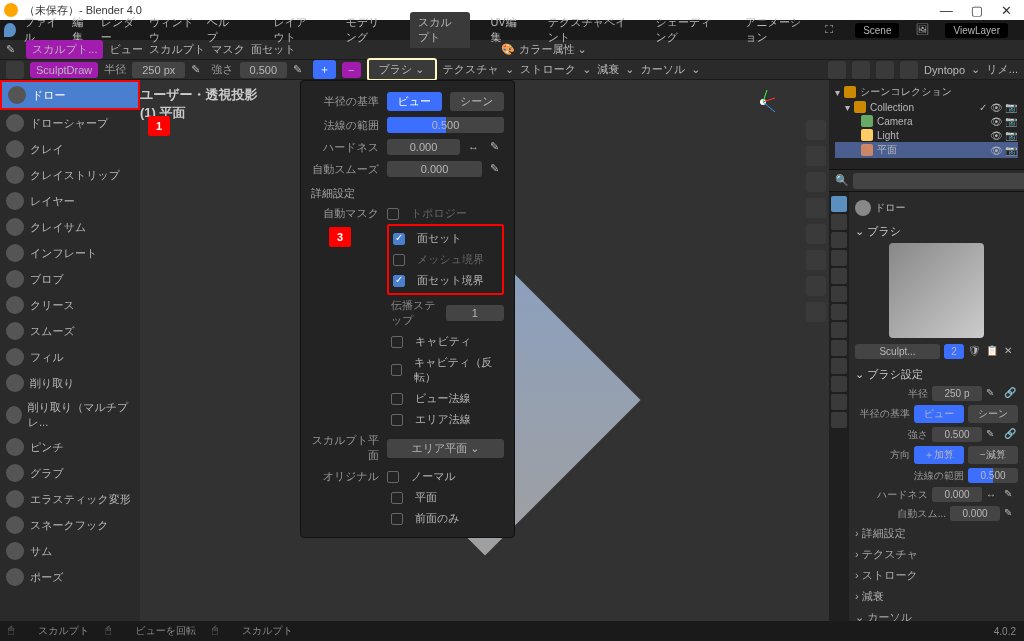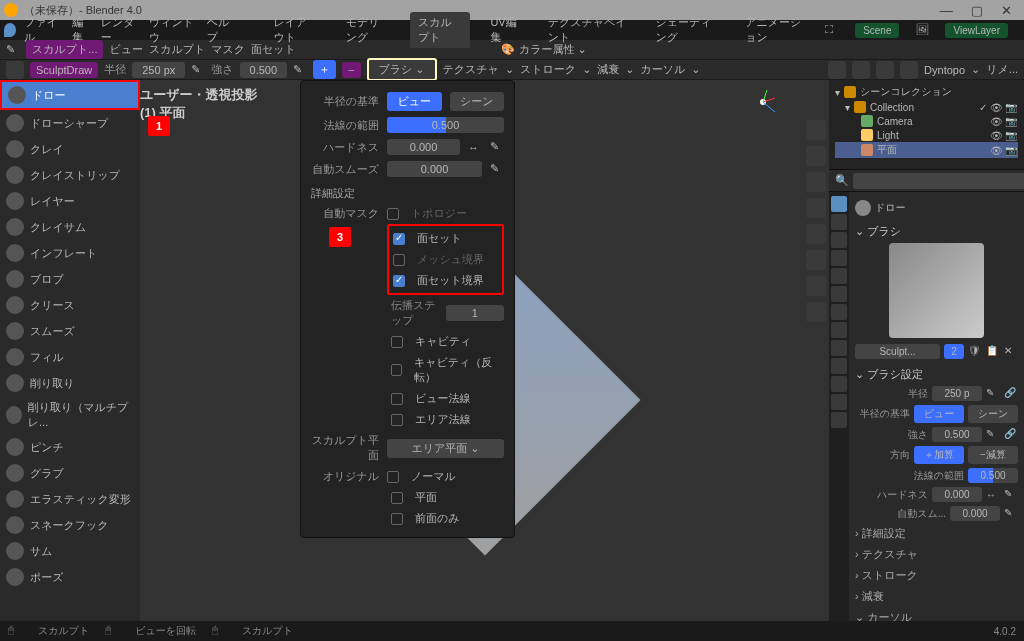--- a/index.html
+++ b/index.html
@@ -1,35 +1,35 @@
 <!DOCTYPE html>
 <html><head>
 <meta charset="utf-8">
 <style>
 * { margin:0; padding:0; box-sizing:border-box; font-family:"Segoe UI",sans-serif; }
 body { background:#0a0a0a; color:#b8b8b8; font-size:11px; overflow:hidden; width:1024px; height:641px; position:relative; }
 
 
-.titlebar { height:20px; background:#a3a3a3; display:flex; align-items:center; padding:0 4px; color:#333;text-align:right; }
+.titlebar { height:20px; background:#ffffff; display:flex; align-items:center; padding:0 4px; color:#333;text-align:right; }
 .titlebar .logo { width:14px; height:14px; background:orange; border-radius:50%; margin-right:6px; }
 .titlebar .controls { margin-left:auto; display:flex; gap:18px; font-size:13px; padding-right:8px; }
 
 
 .menubar { height:20px; background:#1a1a1a; display:flex; align-items:center; padding-left:4px; }
 .menubar .blogo { width:14px;height:14px;background:#5b8fc7;border-radius:50% 50% 50% 0;margin-right:8px; }
 .menubar span { margin-right:10px; font-size:11px; cursor:default; }
 .menubar .tabs { margin-left:20px; display:flex; gap:2px; }
 .menubar .tabs span { padding:3px 8px; font-size:11px; }
 .menubar .tabs span.active { background:#3a3a3a; border-radius:3px 3px 0 0; }
 .menubar .right { margin-left:auto; display:flex; align-items:center; gap:6px; padding-right:6px; }
-.menubar .right .pill { background:#14532d; padding:2px 8px; border-radius:3px; font-size:10px; }
+.menubar .right .pill { background:#000000; padding:2px 8px; border-radius:3px; font-size:10px; }
 
 
 .toolbar { height:20px; background:#2a2a2a; display:flex; align-items:center; padding:0 6px; gap:6px; font-size:11px; border-bottom:1px solid #1a1a1a; }
-.toolbar .item { background:#701a75; padding:2px 6px; border-radius:3px; }
+.toolbar .item { background:#a21caf; padding:2px 6px; border-radius:3px; }
 .toolbar .highlight-pill { border:2px solid #fef9c3; padding:2px 10px; border-radius:3px; background:#3a3a3a; }
 .toolbar .label { color:#999; }
 .toolbar .num { background:#444; padding:2px 10px; border-radius:3px; text-align:center; }
 .toolbar .blue { background:#3d6fff; color:#fff; padding:2px 6px; border-radius:3px; }
 .toolbar .iconbtn { width:18px;height:18px;background:#3a3a3a;border-radius:3px;display:inline-block; }
 
 
 .main { display:flex; height:581px; }
 
 

